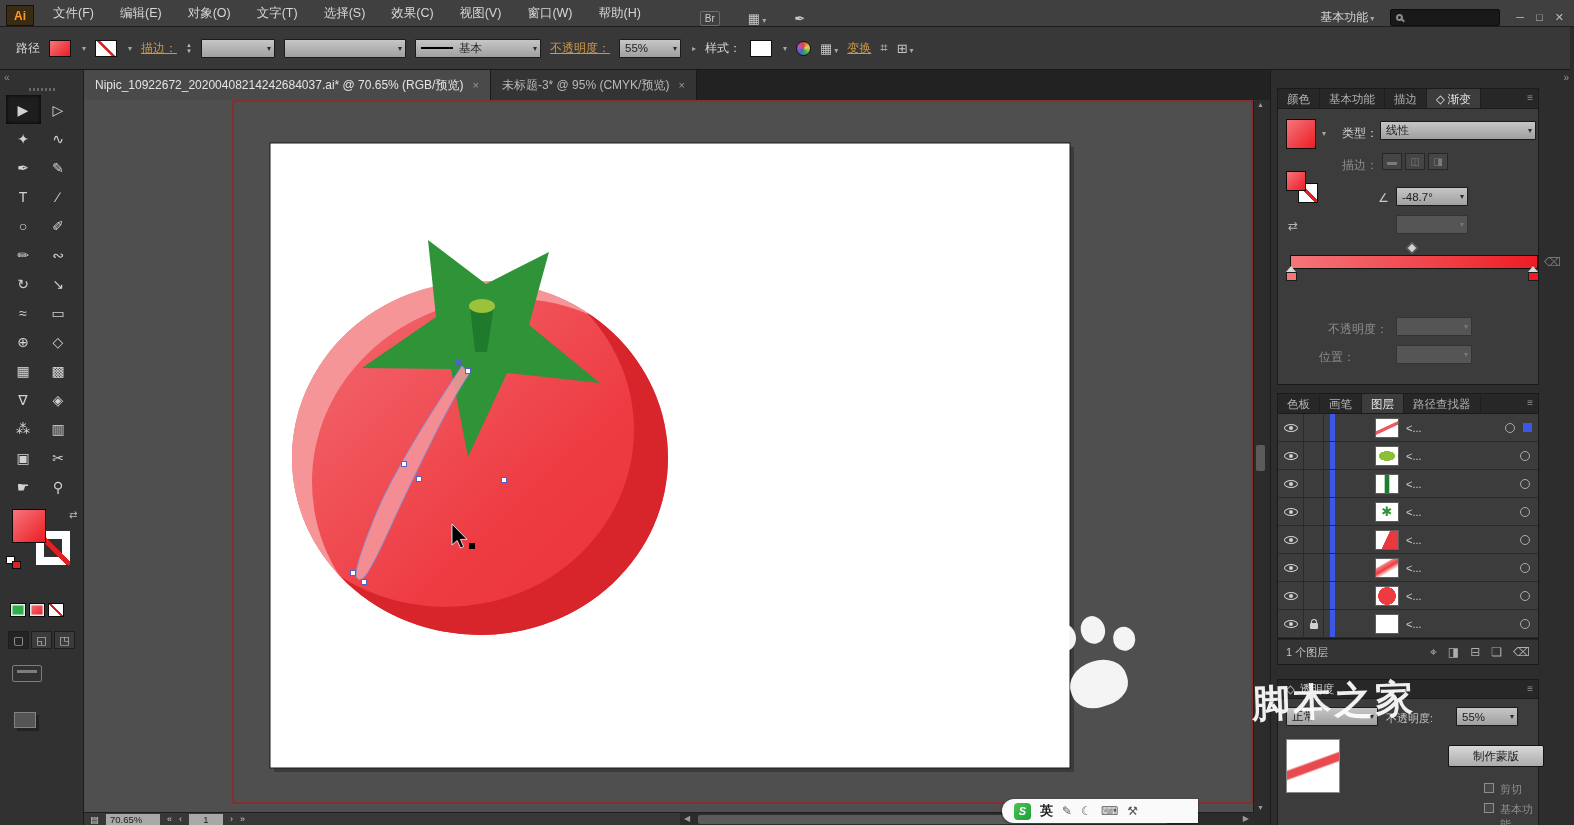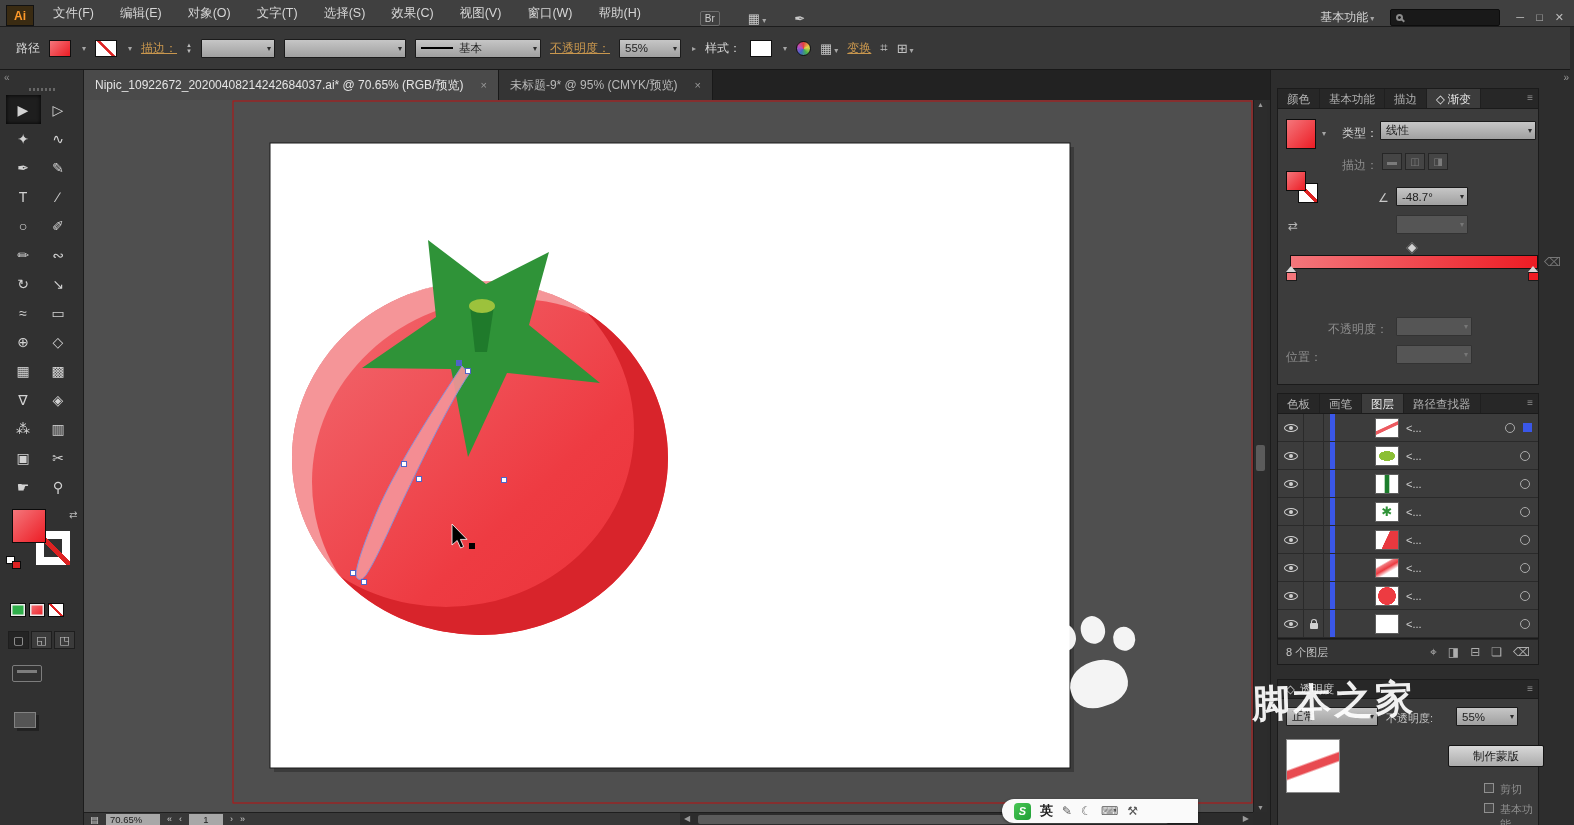--- a/index.html
+++ b/index.html
@@ -31,21 +31,21 @@
 .combo::after{content:"▾";position:absolute;right:3px;top:4px;font-size:8px;color:#2c2c2c}
 .combo.dis{background:#555;border-color:#333;color:#555}
 .combo.dis::after{color:#777}
 .linesample{width:32px;height:2px;background:#000;margin-right:6px;flex:none}
 .recolor{width:15px;height:15px;border-radius:50%;background:conic-gradient(#e34040,#e8d24a,#47b24c,#3f67c9,#b84ec0,#e34040);border:1px solid #111}
 .ctlicon{color:#c3c3c3;font-size:13px;white-space:nowrap}
 .lbl{white-space:nowrap}
 
 
 #tabbar{position:absolute;left:84px;top:70px;width:1186px;height:30px;background:#222;display:flex}
-.dtab{display:flex;align-items:center;gap:17px;padding:0 11px;background:#343434;border-right:1px solid #191919;font-size:12px;color:#b9b9b9;white-space:nowrap}
+.dtab{display:flex;align-items:center;gap:9px;padding:0 11px;background:#343434;border-right:1px solid #191919;font-size:12px;color:#b9b9b9;white-space:nowrap}
 .dtab.active{background:#4a4a4a;color:#e4e4e4}
 .dtab .x{font-size:11px;color:#9a9a9a}
 
 
 #leftdock{position:absolute;left:0;top:70px;width:84px;height:755px;background:#313131;border-right:1px solid #1c1c1c}
 .collapseL{position:absolute;left:4px;top:2px;color:#8f8f8f;font-size:10px;letter-spacing:-1px}
 .dots{width:26px;height:3px;margin:18px auto 4px;background:repeating-linear-gradient(90deg,#666 0 2px,transparent 2px 4px)}
 .toolgrid{display:flex;flex-wrap:wrap;width:72px;margin:0 auto}
 .tool{width:35px;height:29px;display:flex;align-items:center;justify-content:center;font-size:14px;color:#d2d2d2}
 .tool.active{background:#1e1e1e;box-shadow:inset 0 0 4px #000}
@@ -206,21 +206,21 @@
     <span class="ctlicon">⌗</span>
     <span class="ctlicon"><span>⊞</span><span class="dd">▾</span></span>
   </div>
 
   <div id="tabbar">
     <div class="dtab active">
       <span>Nipic_10922672_20200408214242684037.ai* @ 70.65% (RGB/预览)</span>
       <span class="x">×</span>
     </div>
     <div class="dtab">
-      <span>未标题-9* @ 95% (CMYK/预览)</span>
+      <span>未标题-3* @ 95% (CMYK/预览)</span>
       <span class="x">×</span>
     </div>
   </div>
 
   <div id="leftdock">
     <span class="collapseL">«</span>
     <div class="dots"></div>
     <div class="toolgrid">
       <span class="tool active">▶</span>
       <span class="tool">▷</span>
@@ -365,21 +365,21 @@
         <span class="combo" style="position:absolute;left:118px;top:78px;width:72px">-48.7°</span>
         <span class="abs" style="left:10px;top:110px;color:#b5b5b5">⇄</span>
         <span class="combo dis" style="position:absolute;left:118px;top:106px;width:72px"></span>
         <div id="gradbar" style="background: linear-gradient(90deg, rgb(244, 118, 123), rgb(237, 28, 36));"></div>
         <span id="gmid"></span>
         <span class="gstop" style="left: 8px; background: rgb(244, 118, 123);"></span>
         <span class="gstop" style="left: 250px; background: rgb(237, 28, 36);"></span>
         <span class="abs" style="left:266px;top:146px;color:#777;font-size:12px">⌫</span>
         <span class="abs dimlabel" style="left:8px;top:212px;width:102px;text-align:right">不透明度：</span>
         <span class="combo dis" style="position:absolute;left:118px;top:208px;width:76px"></span>
-        <span class="abs dimlabel" style="left:8px;top:240px;width:102px;text-align:left">位置：</span>
+        <span class="abs dimlabel" style="left:8px;top:240px;width:102px;text-align:center">位置：</span>
         <span class="combo dis" style="position:absolute;left:118px;top:236px;width:76px"></span>
       </div>
 
       <div style="height:8px"></div>
 
       <div class="ptabs">
         <span class="ptab">色板</span>
         <span class="ptab">画笔</span>
         <span class="ptab active">图层</span>
         <span class="ptab">路径查找器</span>
@@ -464,21 +464,21 @@
           <span class="cell-lock">
               <span class="lockicon"></span>
             </span>
           <span class="lbar" style="background: rgb(58, 87, 232);"></span>
           <span class="thumb" data-thumb="blank"></span>
           <span class="lname">&lt;...</span>
           <span class="ltarget"></span>
         </div>
       </div>
       <div class="lfooter">
-        <span>8 个图层</span>
+        <span>1 个图层</span>
         <span class="lficons">
           <span>⌖</span>
           <span>◨</span>
           <span>⊟</span>
           <span>❏</span>
           <span>⌫</span>
         </span>
       </div>
 
       <div style="height:14px"></div>

